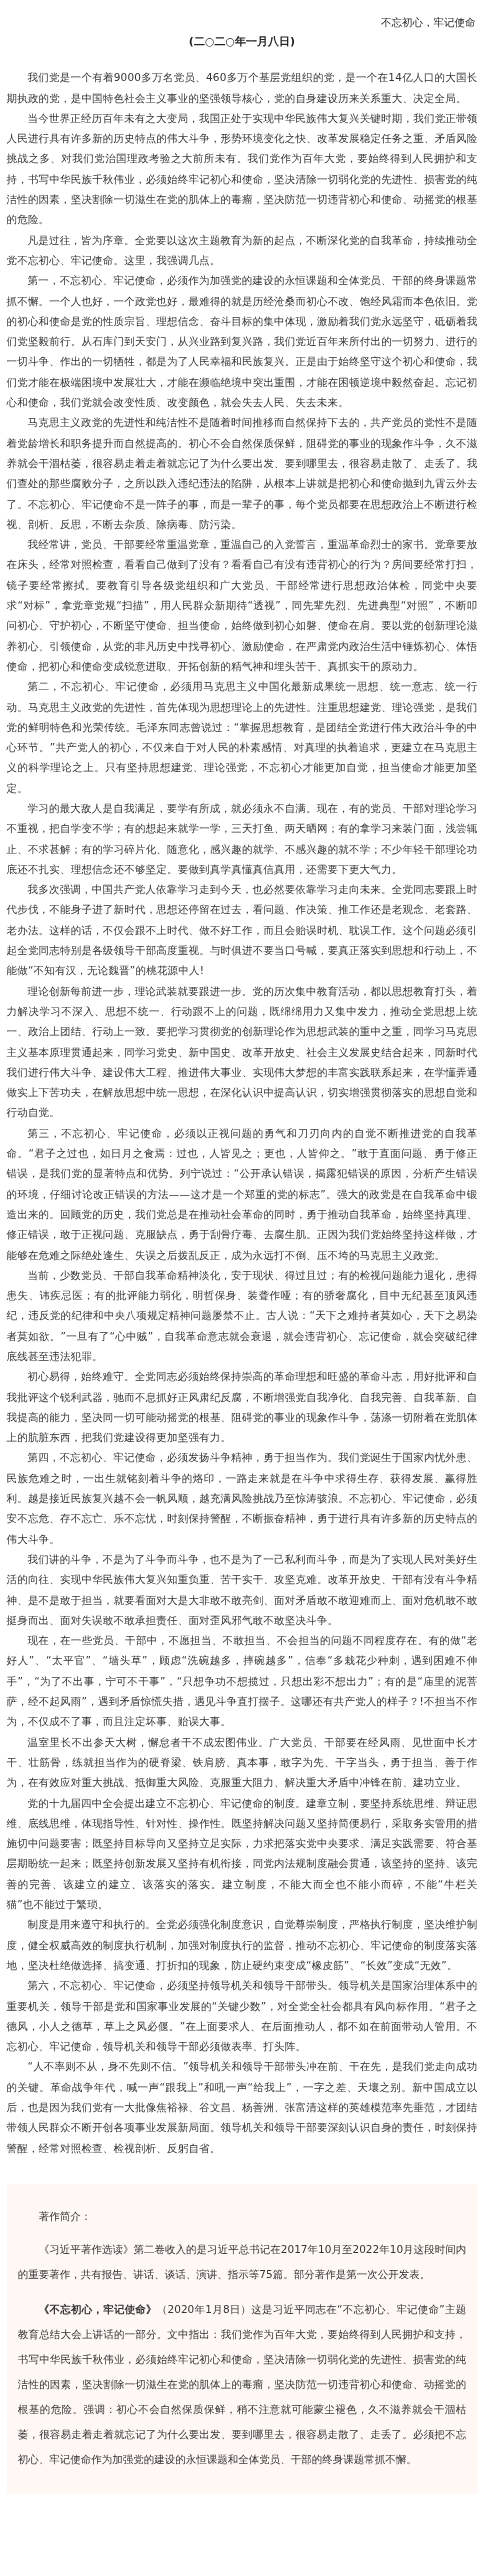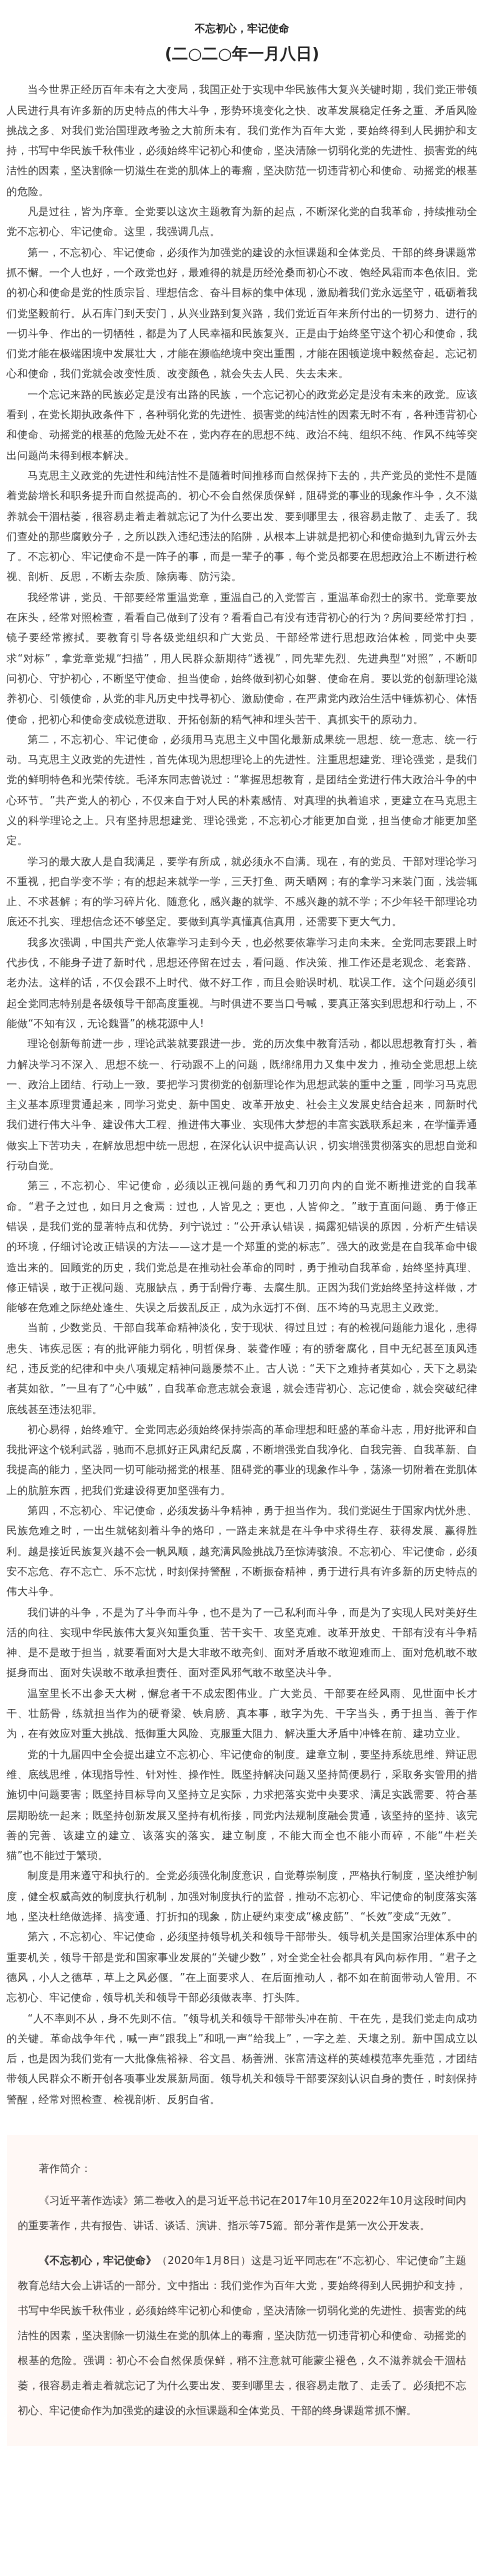--- a/index.html
+++ b/index.html
@@ -3,31 +3,31 @@
   <meta charset="utf-8">
   <style>
     html, body { margin: 0; padding: 0; background: #ffffff; }
     body {
       width: 484px;
       font-family: "DejaVu Sans", "Liberation Sans", sans-serif;
       color: #333333;
     }
     .article { padding: 11.3px 6.5px 0 6.5px; }
     .title {
-      text-align: center;
-      font-weight: bold;
+      text-align: right;
+      font-weight: normal;
       font-size: 10.5px;
       line-height: 18px;
       color: #222;
-      margin: 8px;
+      margin: 2px;
     }
     .subtitle {
       text-align: center;
       font-weight: bold;
-      font-size: 16px;
+      font-size: 11px;
       line-height: 18px;
       color: #222;
       margin: 0 0 16px 0;
     }
     .para {
       font-size: 10.5px;
       line-height: 20.3px;
       text-indent: 2em;
       text-align: justify;
       margin: 0;
@@ -58,35 +58,36 @@
     .intro-para .book { font-weight: bold; }
   </style>
 </head>
 <body>
 
 <div class="article">
   <h1 class="title">不忘初心，牢记使命</h1>
   <div class="subtitle">(二○二○年一月八日)</div>
 
   <div>
+    <p class="para">我们党是一个有着9000多万名党员、460多万个基层党组织的党，是一个在14亿人口的大国长期执政的党，是中国特色社会主义事业的坚强领导核心，党的自身建设历来关系重大、决定全局。</p>
     <p class="para">当今世界正经历百年未有之大变局，我国正处于实现中华民族伟大复兴关键时期，我们党正带领人民进行具有许多新的历史特点的伟大斗争，形势环境变化之快、改革发展稳定任务之重、矛盾风险挑战之多、对我们党治国理政考验之大前所未有。我们党作为百年大党，要始终得到人民拥护和支持，书写中华民族千秋伟业，必须始终牢记初心和使命，坚决清除一切弱化党的先进性、损害党的纯洁性的因素，坚决割除一切滋生在党的肌体上的毒瘤，坚决防范一切违背初心和使命、动摇党的根基的危险。</p>
     <p class="para">凡是过往，皆为序章。全党要以这次主题教育为新的起点，不断深化党的自我革命，持续推动全党不忘初心、牢记使命。这里，我强调几点。</p>
     <p class="para">第一，不忘初心、牢记使命，必须作为加强党的建设的永恒课题和全体党员、干部的终身课题常抓不懈。一个人也好，一个政党也好，最难得的就是历经沧桑而初心不改、饱经风霜而本色依旧。党的初心和使命是党的性质宗旨、理想信念、奋斗目标的集中体现，激励着我们党永远坚守，砥砺着我们党坚毅前行。从石库门到天安门，从兴业路到复兴路，我们党近百年来所付出的一切努力、进行的一切斗争、作出的一切牺牲，都是为了人民幸福和民族复兴。正是由于始终坚守这个初心和使命，我们党才能在极端困境中发展壮大，才能在濒临绝境中突出重围，才能在困顿逆境中毅然奋起。忘记初心和使命，我们党就会改变性质、改变颜色，就会失去人民、失去未来。</p>
-    <p class="para">一个忘记来路的民族必定是没有出路的民族，一个忘记初心的政党必定是没有未来的政党。应该看到，在党长期执政条件下，各种弱化党的先进性、损害党的纯洁性的因素无时不有，各种违背初心和使命、动摇党的根基的危险无处不在，党内存在的思想不纯、政治不纯、组织不纯、作风不纯等突出问题尚未得到根本解决。</p>
     <p class="para">马克思主义政党的先进性和纯洁性不是随着时间推移而自然保持下去的，共产党员的党性不是随着党龄增长和职务提升而自然提高的。初心不会自然保质保鲜，阻碍党的事业的现象作斗争，久不滋养就会干涸枯萎，很容易走着走着就忘记了为什么要出发、要到哪里去，很容易走散了、走丢了。我们查处的那些腐败分子，之所以跌入违纪违法的陷阱，从根本上讲就是把初心和使命抛到九霄云外去了。不忘初心、牢记使命不是一阵子的事，而是一辈子的事，每个党员都要在思想政治上不断进行检视、剖析、反思，不断去杂质、除病毒、防污染。</p>
     <p class="para">我经常讲，党员、干部要经常重温党章，重温自己的入党誓言，重温革命烈士的家书。党章要放在床头，经常对照检查，看看自己做到了没有？看看自己有没有违背初心的行为？房间要经常打扫，镜子要经常擦拭。要教育引导各级党组织和广大党员、干部经常进行思想政治体检，同党中央要求“对标”，拿党章党规“扫描”，用人民群众新期待“透视”，同先辈先烈、先进典型“对照”，不断叩问初心、守护初心，不断坚守使命、担当使命，始终做到初心如磐、使命在肩。要以党的创新理论滋养初心、引领使命，从党的非凡历史中找寻初心、激励使命，在严肃党内政治生活中锤炼初心、体悟使命，把初心和使命变成锐意进取、开拓创新的精气神和埋头苦干、真抓实干的原动力。</p>
     <p class="para">第二，不忘初心、牢记使命，必须用马克思主义中国化最新成果统一思想、统一意志、统一行动。马克思主义政党的先进性，首先体现为思想理论上的先进性。注重思想建党、理论强党，是我们党的鲜明特色和光荣传统。毛泽东同志曾说过：“掌握思想教育，是团结全党进行伟大政治斗争的中心环节。”共产党人的初心，不仅来自于对人民的朴素感情、对真理的执着追求，更建立在马克思主义的科学理论之上。只有坚持思想建党、理论强党，不忘初心才能更加自觉，担当使命才能更加坚定。</p>
     <p class="para">学习的最大敌人是自我满足，要学有所成，就必须永不自满。现在，有的党员、干部对理论学习不重视，把自学变不学；有的想起来就学一学，三天打鱼、两天晒网；有的拿学习来装门面，浅尝辄止、不求甚解；有的学习碎片化、随意化，感兴趣的就学、不感兴趣的就不学；不少年轻干部理论功底还不扎实、理想信念还不够坚定。要做到真学真懂真信真用，还需要下更大气力。</p>
     <p class="para">我多次强调，中国共产党人依靠学习走到今天，也必然要依靠学习走向未来。全党同志要跟上时代步伐，不能身子进了新时代，思想还停留在过去，看问题、作决策、推工作还是老观念、老套路、老办法。这样的话，不仅会跟不上时代、做不好工作，而且会贻误时机、耽误工作。这个问题必须引起全党同志特别是各级领导干部高度重视。与时俱进不要当口号喊，要真正落实到思想和行动上，不能做“不知有汉，无论魏晋”的桃花源中人!</p>
     <p class="para">理论创新每前进一步，理论武装就要跟进一步。党的历次集中教育活动，都以思想教育打头，着力解决学习不深入、思想不统一、行动跟不上的问题，既绵绵用力又集中发力，推动全党思想上统一、政治上团结、行动上一致。要把学习贯彻党的创新理论作为思想武装的重中之重，同学习马克思主义基本原理贯通起来，同学习党史、新中国史、改革开放史、社会主义发展史结合起来，同新时代我们进行伟大斗争、建设伟大工程、推进伟大事业、实现伟大梦想的丰富实践联系起来，在学懂弄通做实上下苦功夫，在解放思想中统一思想，在深化认识中提高认识，切实增强贯彻落实的思想自觉和行动自觉。</p>
     <p class="para">第三，不忘初心、牢记使命，必须以正视问题的勇气和刀刃向内的自觉不断推进党的自我革命。“君子之过也，如日月之食焉：过也，人皆见之；更也，人皆仰之。”敢于直面问题、勇于修正错误，是我们党的显著特点和优势。列宁说过：“公开承认错误，揭露犯错误的原因，分析产生错误的环境，仔细讨论改正错误的方法——这才是一个郑重的党的标志”。强大的政党是在自我革命中锻造出来的。回顾党的历史，我们党总是在推动社会革命的同时，勇于推动自我革命，始终坚持真理、修正错误，敢于正视问题、克服缺点，勇于刮骨疗毒、去腐生肌。正因为我们党始终坚持这样做，才能够在危难之际绝处逢生、失误之后拨乱反正，成为永远打不倒、压不垮的马克思主义政党。</p>
     <p class="para">当前，少数党员、干部自我革命精神淡化，安于现状、得过且过；有的检视问题能力退化，患得患失、讳疾忌医；有的批评能力弱化，明哲保身、装聋作哑；有的骄奢腐化，目中无纪甚至顶风违纪，违反党的纪律和中央八项规定精神问题屡禁不止。古人说：“天下之难持者莫如心，天下之易染者莫如欲。”一旦有了“心中贼”，自我革命意志就会衰退，就会违背初心、忘记使命，就会突破纪律底线甚至违法犯罪。</p>
     <p class="para">初心易得，始终难守。全党同志必须始终保持崇高的革命理想和旺盛的革命斗志，用好批评和自我批评这个锐利武器，驰而不息抓好正风肃纪反腐，不断增强党自我净化、自我完善、自我革新、自我提高的能力，坚决同一切可能动摇党的根基、阻碍党的事业的现象作斗争，荡涤一切附着在党肌体上的肮脏东西，把我们党建设得更加坚强有力。</p>
     <p class="para">第四，不忘初心、牢记使命，必须发扬斗争精神，勇于担当作为。我们党诞生于国家内忧外患、民族危难之时，一出生就铭刻着斗争的烙印，一路走来就是在斗争中求得生存、获得发展、赢得胜利。越是接近民族复兴越不会一帆风顺，越充满风险挑战乃至惊涛骇浪。不忘初心、牢记使命，必须安不忘危、存不忘亡、乐不忘忧，时刻保持警醒，不断振奋精神，勇于进行具有许多新的历史特点的伟大斗争。</p>
     <p class="para">我们讲的斗争，不是为了斗争而斗争，也不是为了一己私利而斗争，而是为了实现人民对美好生活的向往、实现中华民族伟大复兴知重负重、苦干实干、攻坚克难。改革开放史、干部有没有斗争精神、是不是敢于担当，就要看面对大是大非敢不敢亮剑、面对矛盾敢不敢迎难而上、面对危机敢不敢挺身而出、面对失误敢不敢承担责任、面对歪风邪气敢不敢坚决斗争。</p>
+    <p class="para">现在，在一些党员、干部中，不愿担当、不敢担当、不会担当的问题不同程度存在。有的做“老好人”、“太平官”、“墙头草”，顾虑“洗碗越多，摔碗越多”，信奉“多栽花少种刺，遇到困难不伸手”，“为了不出事，宁可不干事”，“只想争功不想揽过，只想出彩不想出力”；有的是“庙里的泥菩萨，经不起风雨”，遇到矛盾惊慌失措，遇见斗争直打摆子。这哪还有共产党人的样子？!不担当不作为，不仅成不了事，而且注定坏事、贻误大事。</p>
     <p class="para">温室里长不出参天大树，懈怠者干不成宏图伟业。广大党员、干部要在经风雨、见世面中长才干、壮筋骨，练就担当作为的硬脊梁、铁肩膀、真本事，敢字为先、干字当头，勇于担当、善于作为，在有效应对重大挑战、抵御重大风险、克服重大阻力、解决重大矛盾中冲锋在前、建功立业。</p>
     <p class="para">党的十九届四中全会提出建立不忘初心、牢记使命的制度。建章立制，要坚持系统思维、辩证思维、底线思维，体现指导性、针对性、操作性。既坚持解决问题又坚持简便易行，采取务实管用的措施切中问题要害；既坚持目标导向又坚持立足实际，力求把落实党中央要求、满足实践需要、符合基层期盼统一起来；既坚持创新发展又坚持有机衔接，同党内法规制度融会贯通，该坚持的坚持、该完善的完善、该建立的建立、该落实的落实。建立制度，不能大而全也不能小而碎，不能“牛栏关猫”也不能过于繁琐。</p>
     <p class="para">制度是用来遵守和执行的。全党必须强化制度意识，自觉尊崇制度，严格执行制度，坚决维护制度，健全权威高效的制度执行机制，加强对制度执行的监督，推动不忘初心、牢记使命的制度落实落地，坚决杜绝做选择、搞变通、打折扣的现象，防止硬约束变成“橡皮筋”、“长效”变成“无效”。</p>
     <p class="para">第六，不忘初心、牢记使命，必须坚持领导机关和领导干部带头。领导机关是国家治理体系中的重要机关，领导干部是党和国家事业发展的“关键少数”，对全党全社会都具有风向标作用。“君子之德风，小人之德草，草上之风必偃。”在上面要求人、在后面推动人，都不如在前面带动人管用。不忘初心、牢记使命，领导机关和领导干部必须做表率、打头阵。</p>
     <p class="para">“人不率则不从，身不先则不信。”领导机关和领导干部带头冲在前、干在先，是我们党走向成功的关键。革命战争年代，喊一声“跟我上”和吼一声“给我上”，一字之差、天壤之别。新中国成立以后，也是因为我们党有一大批像焦裕禄、谷文昌、杨善洲、张富清这样的英雄模范率先垂范，才团结带领人民群众不断开创各项事业发展新局面。领导机关和领导干部要深刻认识自身的责任，时刻保持警醒，经常对照检查、检视剖析、反躬自省。</p>
   </div>
 
   <div class="intro-box">
     <p class="intro-heading">著作简介：</p>
     <p class="intro-para">《习近平著作选读》第二卷收入的是习近平总书记在2017年10月至2022年10月这段时间内的重要著作，共有报告、讲话、谈话、演讲、指示等75篇。部分著作是第一次公开发表。</p>

